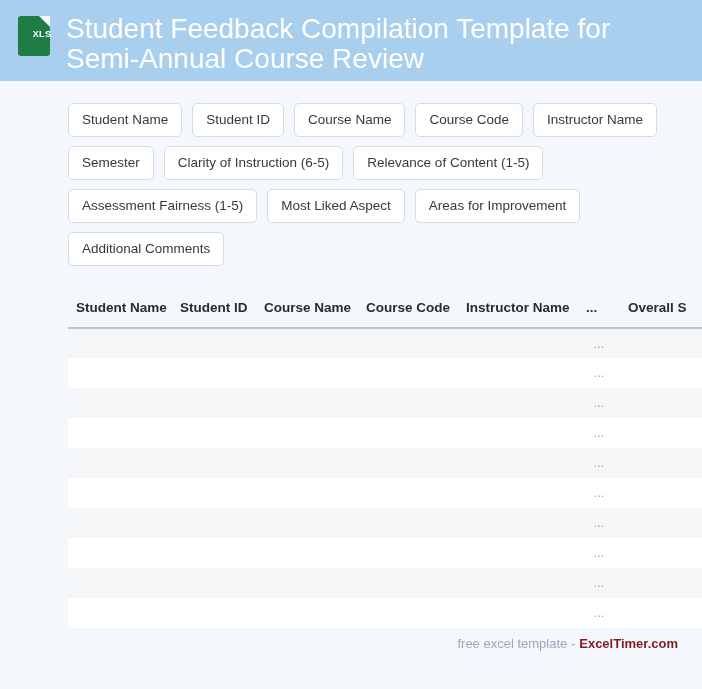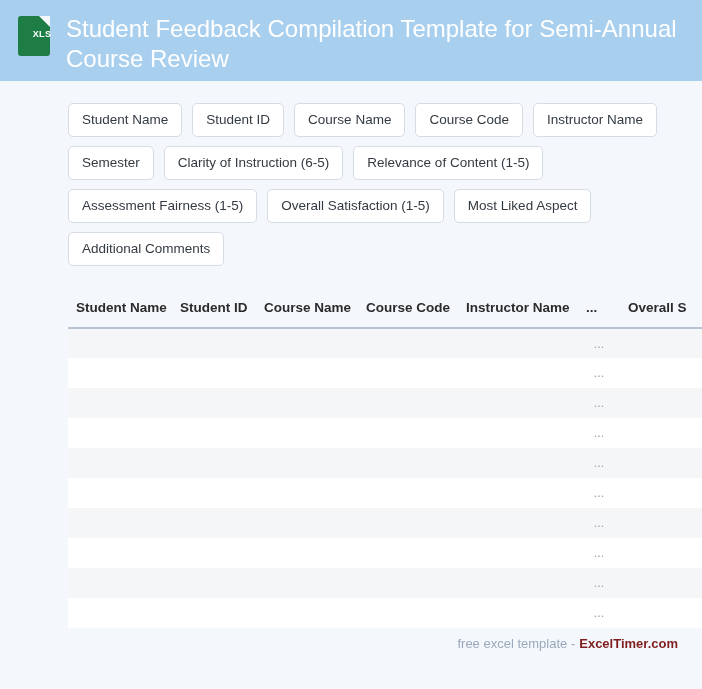--- a/index.html
+++ b/index.html
@@ -52,21 +52,21 @@
     left: 0; top: 13px;
     width: 48px;
     text-align: center;
     color: #fff;
     font-size: 9px;
     font-weight: bold;
     letter-spacing: 0.4px;
   }
   .header-title {
     color: #ffffff;
-    font-size: 24px;
+    font-size: 28px;
     line-height: 30px;
     margin-left: 16px;
     font-weight: normal;
     max-width: 640px;
   }
 
   
   .content {
     padding: 22px 22px 0 68px;
   }
@@ -159,22 +159,22 @@
   <div class="chips">
     <div class="chip">Student Name</div>
     <div class="chip">Student ID</div>
     <div class="chip">Course Name</div>
     <div class="chip">Course Code</div>
     <div class="chip">Instructor Name</div>
     <div class="chip">Semester</div>
     <div class="chip">Clarity of Instruction (6-5)</div>
     <div class="chip">Relevance of Content (1-5)</div>
     <div class="chip">Assessment Fairness (1-5)</div>
-    <div class="chip">Overall Satisfaction (1-5)</div>
     <div class="chip">Most Liked Aspect</div>
+    <div class="chip">Areas for Improvement</div>
     <div class="chip">Additional Comments</div>
   </div>
 
   <div class="table-wrap">
     <table class="grid">
       <thead>
         <tr>
           <th class="col-name">Student Name</th>
           <th class="col-id">Student ID</th>
           <th class="col-course">Course Name</th>

